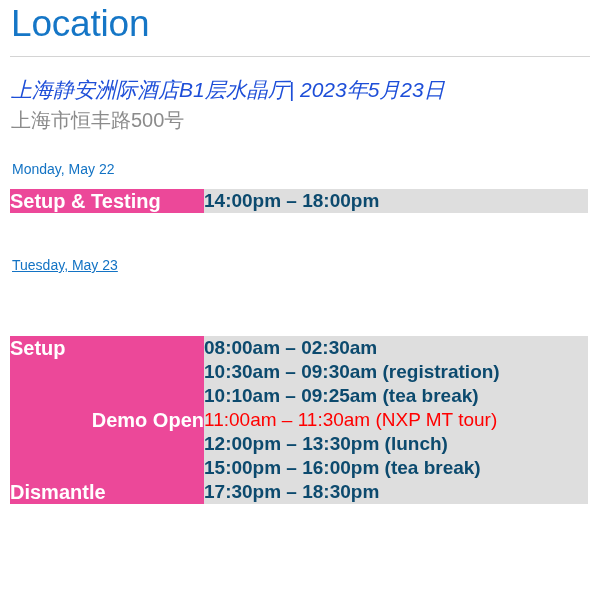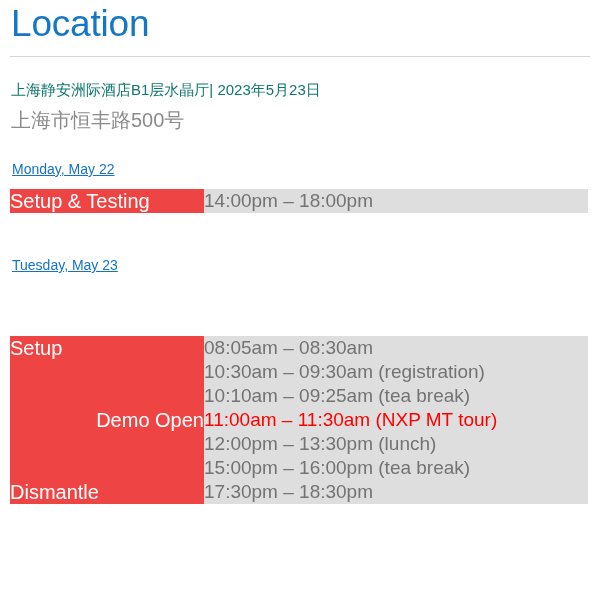--- a/index.html
+++ b/index.html
@@ -39,25 +39,26 @@
     top: 56px;
     width: 580px;
     height: 1px;
     background: #d4d4d4;
   }
 
   .venue-line {
     position: absolute;
     left: 11px;
     top: 75px;
-    font-size: 15px;
+    font-size: 21px;
     line-height: 30px;
     font-weight: 400;
-    color: #0f766e;
-    white-space: nowrap;
+    color: #1d4ed8;
+    white-space: nowrap;
+    font-style: italic;
   }
 
   .address-line {
     position: absolute;
     left: 11px;
     top: 107px;
     font-size: 20px;
     line-height: 27px;
     font-weight: 400;
     color: #8b8b8b;
@@ -67,21 +68,21 @@
   
   .day-label {
     position: absolute;
     left: 12px;
     font-size: 14px;
     line-height: 18px;
     font-weight: 400;
     color: #1373C4;
     white-space: nowrap;
   }
-  .day-label.d1 { top: 160px; text-decoration: underline; }
+  .day-label.d1 { top: 160px; }
   .day-label.d2 { top: 256px; text-decoration: underline; }
 
   
   .sched {
     position: absolute;
     left: 10px;
     width: 578px;
     border-collapse: collapse;
     table-layout: fixed;
   }
@@ -91,44 +92,44 @@
   .sched col.c-label { width: 194px; }
   .sched col.c-time  { width: 384px; }
 
   .sched td {
     padding: 0;
     vertical-align: middle;
     border: none;
   }
 
   .cell-label {
-    background: #ef4444;
+    background: #ec4899;
     color: #ffffff;
     font-size: 20px;
     line-height: 24px;
-    font-weight: 400;
+    font-weight: 700;
     padding: 8px 0 8px 14px;
     border-bottom: 2px solid #ffffff;
     border-right: 2px solid #ffffff;
     white-space: nowrap;
   }
   .cell-label.tall {
     vertical-align: middle;
     text-align: right;
   }
   .cell-label.last {
     border-bottom: none;
   }
 
   .cell-time {
     background: #dedede;
-    color: #737373;
+    color: #0c4a6e;
     font-size: 19px;
     line-height: 24px;
-    font-weight: 400;
+    font-weight: 700;
     padding: 8px 0 8px 14px;
     border-bottom: 2px solid #ffffff;
     white-space: nowrap;
   }
   .cell-time.last {
     border-bottom: none;
   }
   .cell-time.hl {
     color: #ff0000;
     font-weight: normal;
@@ -165,21 +166,21 @@
   <div class="day-label d2">Tuesday, May 23</div>
 
   <table class="sched t2">
     <colgroup>
         <col class="c-label">
         <col class="c-time">
       </colgroup>
     <tbody>
       <tr>
         <td class="cell-label">Setup</td>
-        <td class="cell-time">08:05am – 08:30am</td>
+        <td class="cell-time">08:00am – 02:30am</td>
       </tr>
 
       <tr>
         <td class="cell-label tall" rowspan="5">Demo Open</td>
         <td class="cell-time">10:30am – 09:30am (registration)</td>
       </tr>
       <tr>
         <td class="cell-time">10:10am – 09:25am (tea break)</td>
       </tr>
       <tr>

